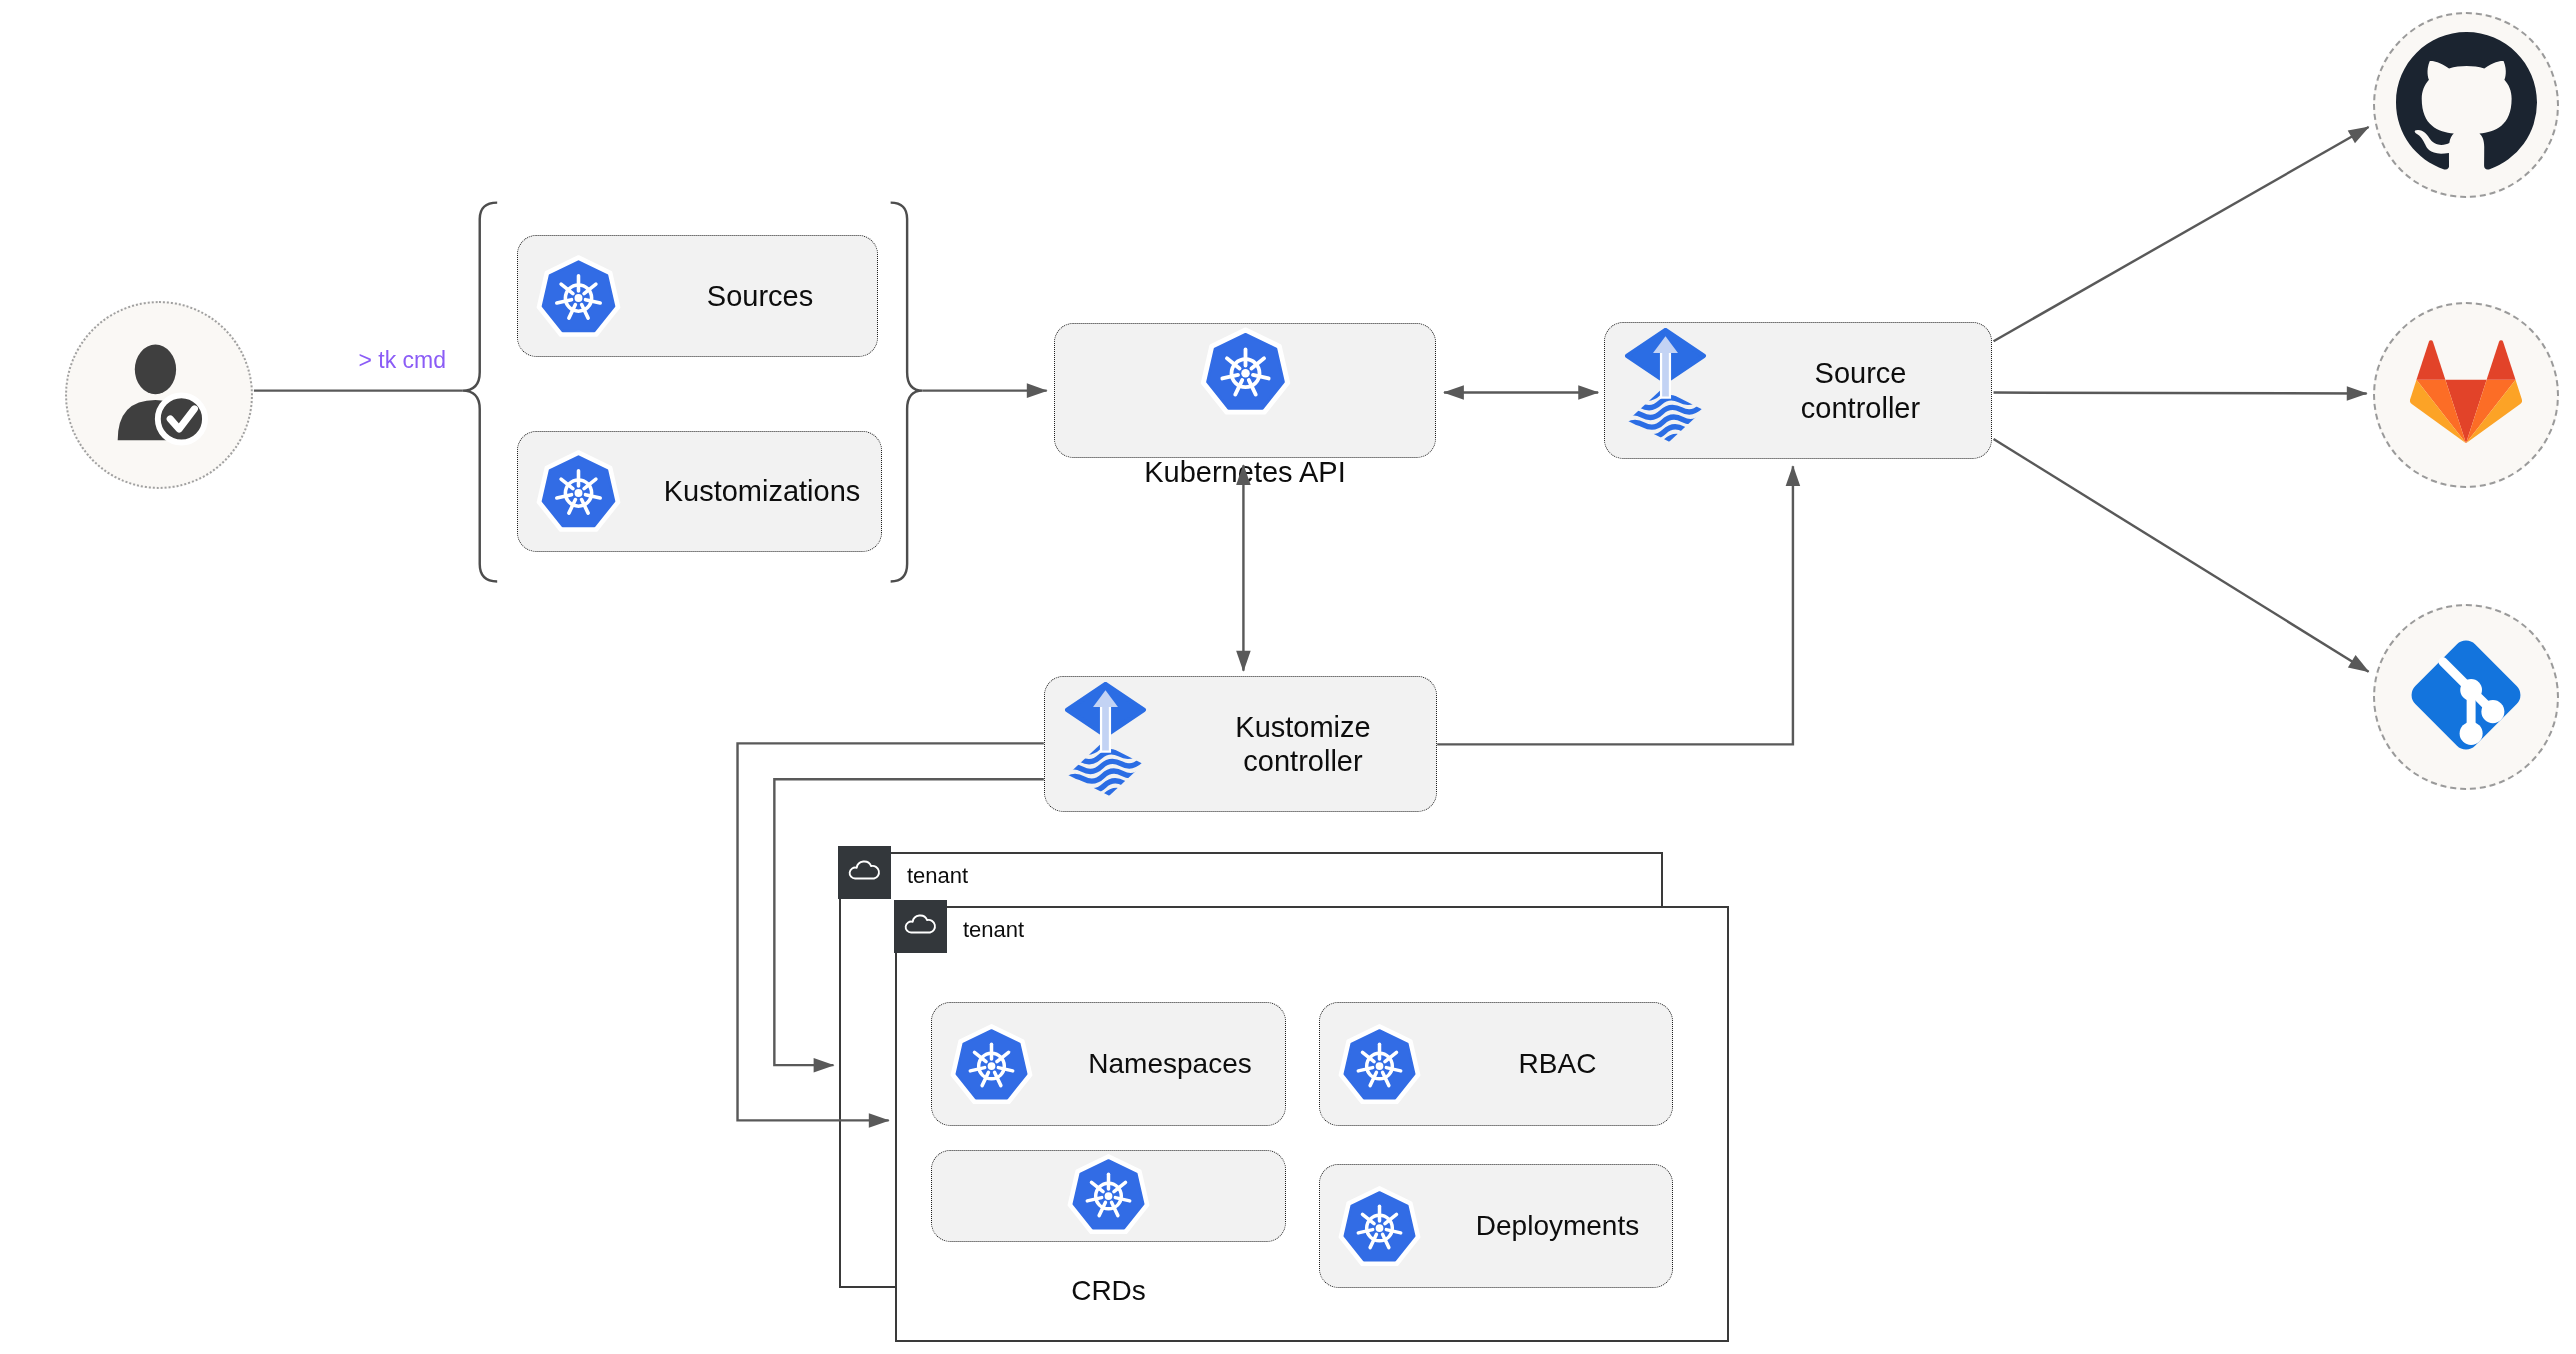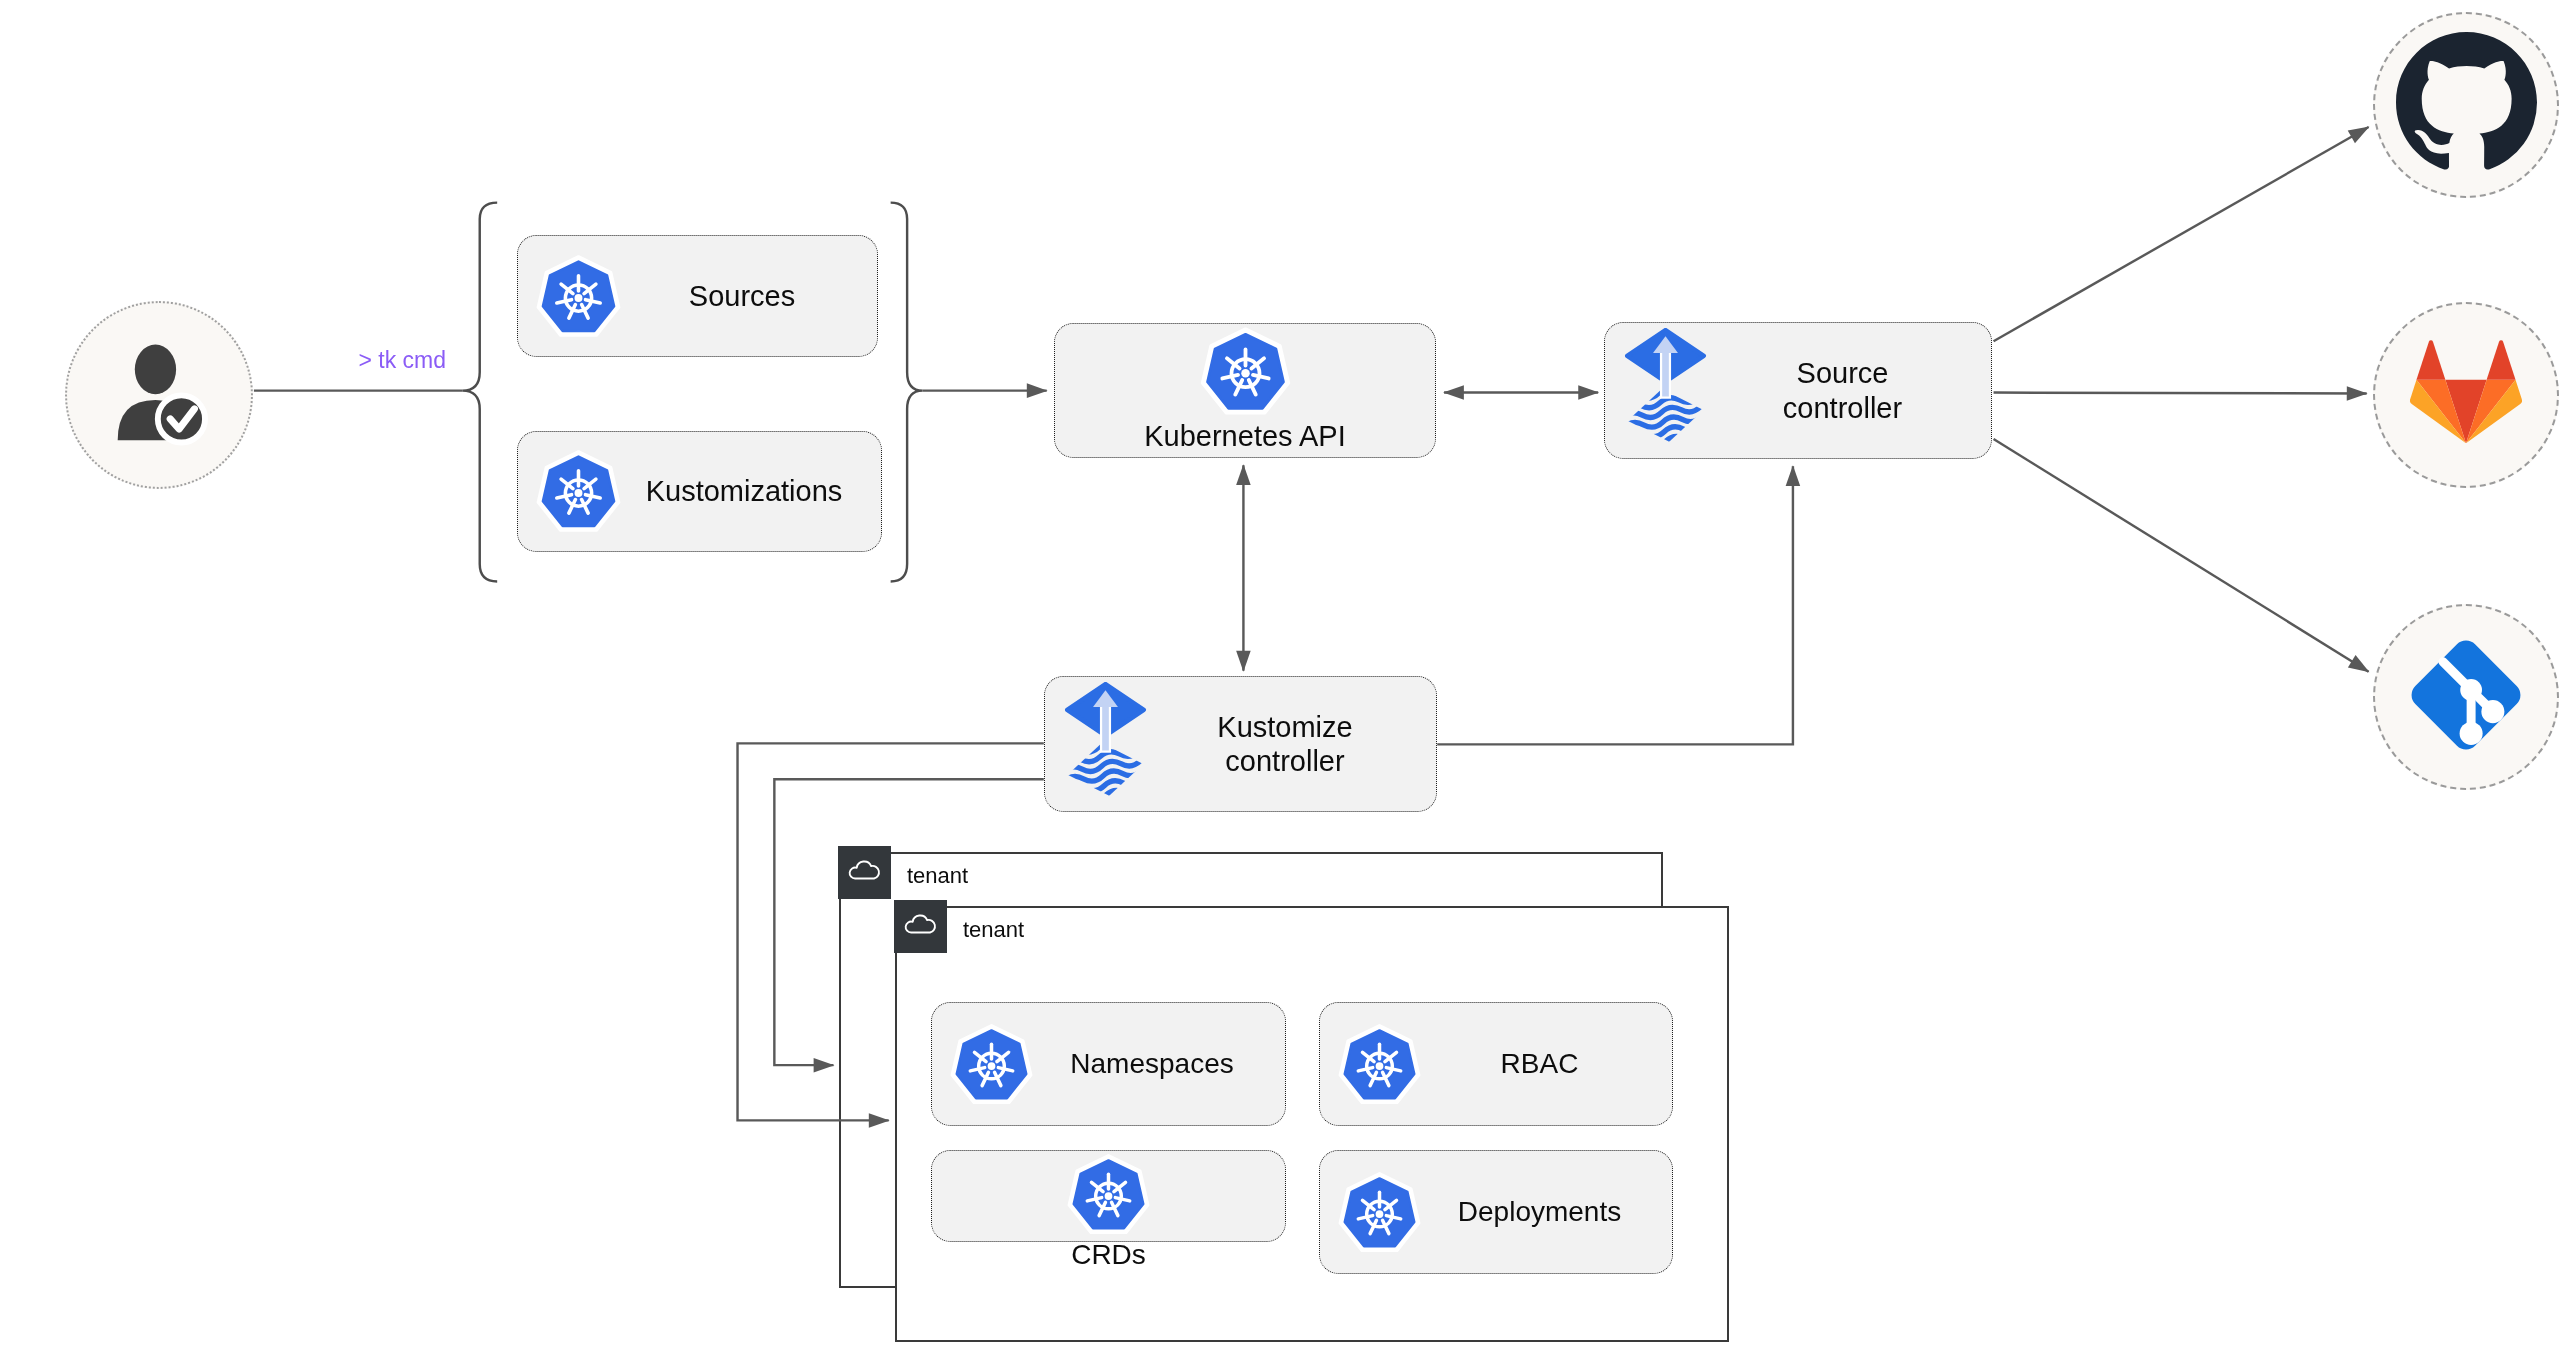--- a/index.html
+++ b/index.html
@@ -6,21 +6,21 @@
   .stage {
     position:relative; width:2576px; height:1355px; background:#ffffff;
     font-family:"Liberation Sans", sans-serif; overflow:hidden;
   }
   .overlay { position:absolute; left:0; top:0; z-index:10; pointer-events:none; }
 
   .node {
     position:absolute; box-sizing:border-box;
     background:var(--box-fill,#f2f2f2);
     border:1.9px dotted #1f1f1f; border-radius:19.4px;
-    display:flex; align-items:center; padding:0 15.5px; z-index:3;
+    display:flex; align-items:center; padding:0 15.5px; z-index:3;gap:36px;
   }
   .node .icon { flex:0 0 auto; display:flex; align-items:center; }
   .node .lbl { flex:1 1 auto; text-align:center; font-size:29px; color:#0d0d0d; line-height:1.18; }
   .lbl-narrow { max-width:173px; margin:0 auto; }
 
   .circle {
     position:absolute; box-sizing:border-box; border-radius:50%;
     background:var(--circle-fill,#faf8f5);
     display:flex; align-items:center; justify-content:center; z-index:3;
   }
@@ -240,21 +240,21 @@
       <span class="lbl">Namespaces</span>
     </div>
     <div class="node" style="left:34px; top:242px; width:355px; height:92px;flex-direction:column;">
       <span class="icon">
         <svg width="87" height="87" viewBox="0 0 90 90">
             <use href="#sym-k8s"></use>
           </svg>
       </span>
       <span class="lbl">CRDs</span>
     </div>
-    <div class="node" style="left:422px; top:242px; width:354px; height:124px;">
+    <div class="node" style="left:422px; top:256px; width:354px; height:124px;">
       <span class="icon">
         <svg width="87" height="87" viewBox="0 0 90 90">
             <use href="#sym-k8s"></use>
           </svg>
       </span>
       <span class="lbl">Deployments</span>
     </div>
   </div>
 
   <svg class="overlay" width="2576" height="1355" viewBox="0 0 2658 1398">

